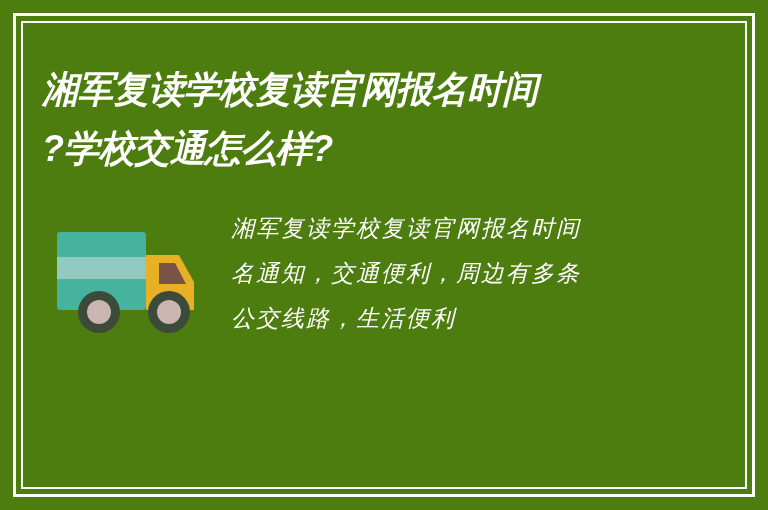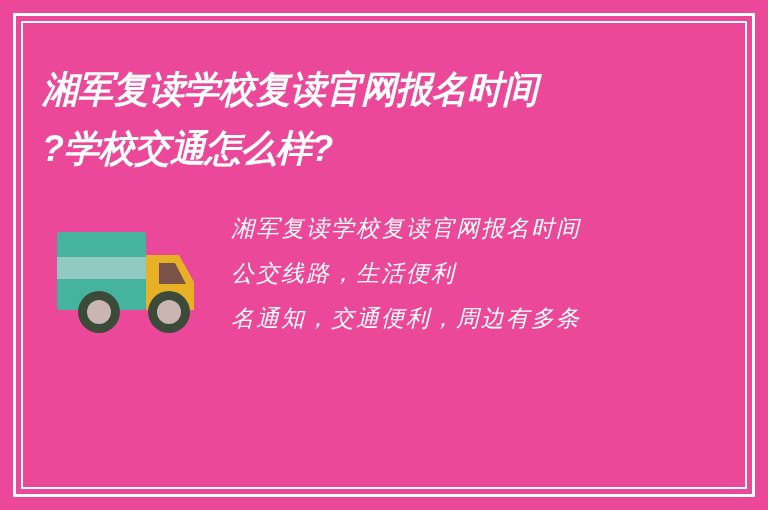--- a/index.html
+++ b/index.html
@@ -10,21 +10,21 @@
     width: 768px;
     height: 510px;
     overflow: hidden;
     font-family: "Liberation Sans", sans-serif;
   }
 
   #poster {
     position: relative;
     width: 768px;
     height: 510px;
-    background: #ec4899;
+    background: #4d7c0f;
     overflow: hidden;
   }
 
   
   .frame-outer {
     position: absolute;
     left: 13px;
     top: 13px;
     right: 13px;
     bottom: 13px;
@@ -126,18 +126,18 @@
         <circle cx="44" cy="98" r="21" fill="#3C4A3A"></circle>
         <circle cx="44" cy="98" r="12" fill="#CBB5B2"></circle>
 
         <circle cx="114" cy="98" r="21" fill="#3C4A3A"></circle>
         <circle cx="114" cy="98" r="12" fill="#CBB5B2"></circle>
       </svg>
     </div>
 
     <div class="paragraph">
       <div class="para-line">湘军复读学校复读官网报名时间</div>
+      <div class="para-line">名通知，交通便利，周边有多条</div>
       <div class="para-line">公交线路，生活便利</div>
-      <div class="para-line">名通知，交通便利，周边有多条</div>
     </div>
 
   </div>
 </div>
 
 </body></html>

